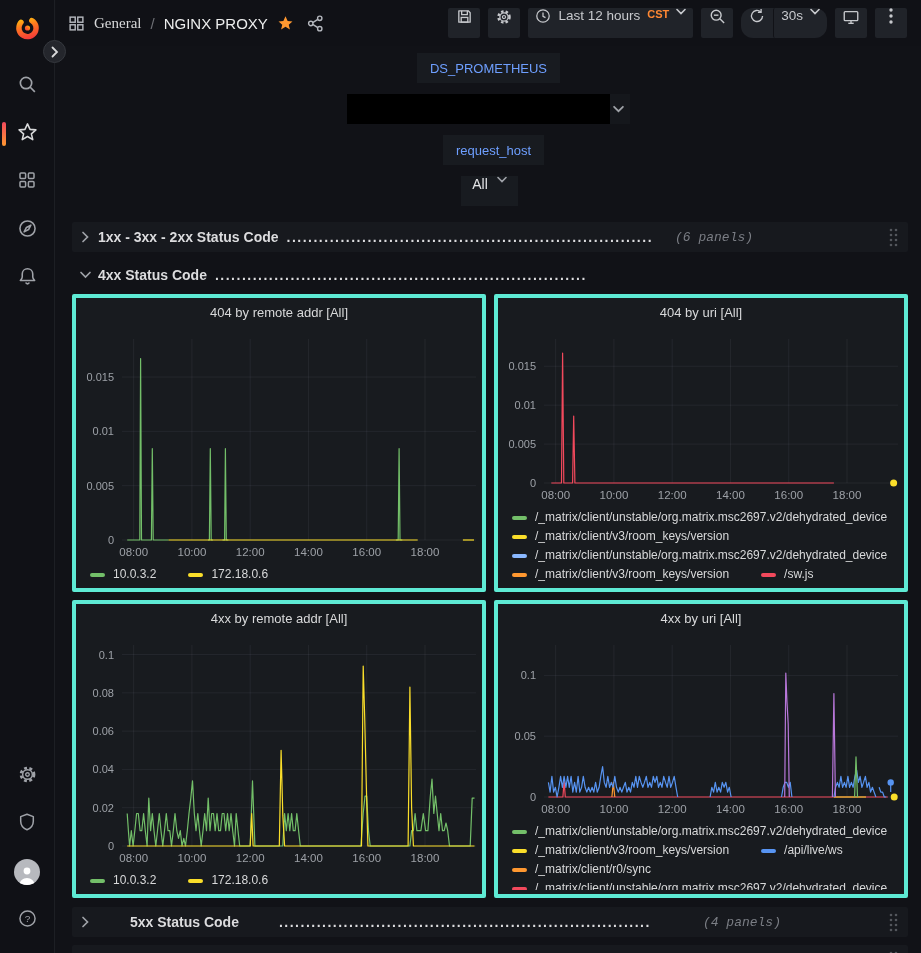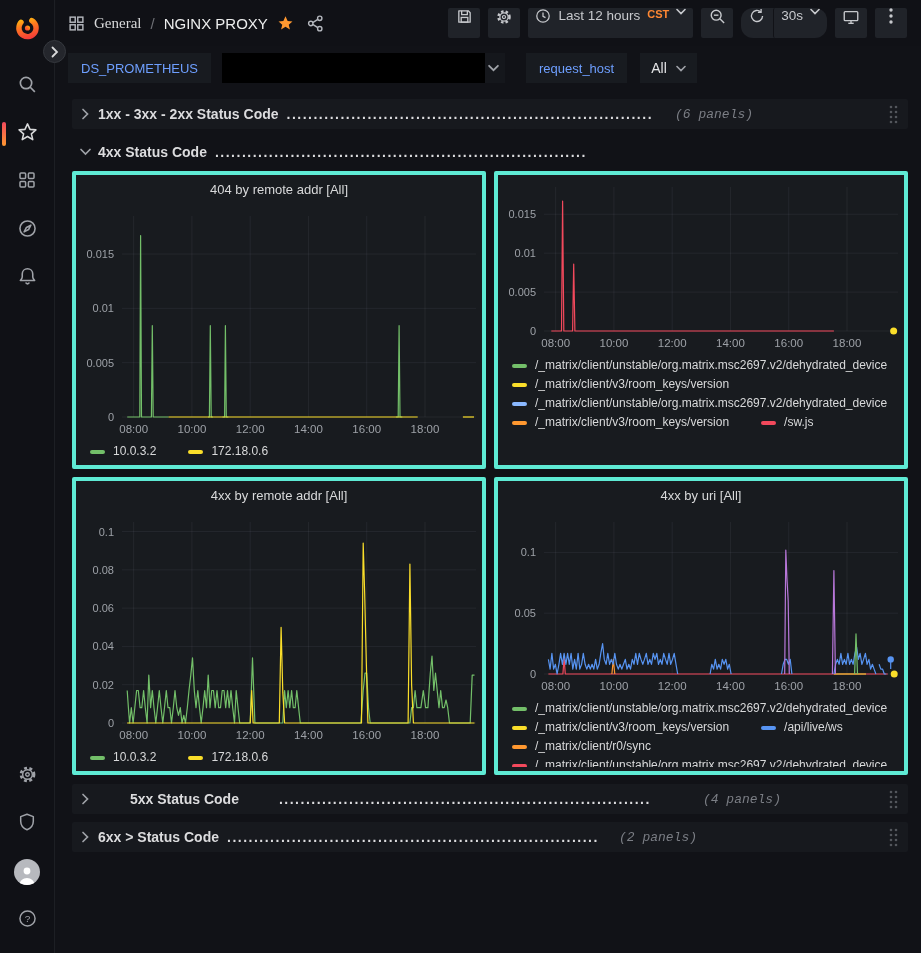--- a/index.html
+++ b/index.html
@@ -58,33 +58,33 @@
     display: inline-flex; align-items: flex-start; justify-content: center;
     gap: 7px; padding: 0 7px; color: #c7c9cd; cursor: pointer; font-size: 13.5px;
     border: none;
   }
   .tgroup { display: flex; background: #202329; border-radius: 12px; }
   .tgroup .tbtn { background: transparent; }
   .tgroup .tbtn + .tbtn { border-left: 1px solid #111217; }
   .tz { color: #ff8833; font-size: 11px; font-weight: 700; }
 
   
-  .vars { margin-left: 56px; display: flex; align-items: center; gap: 11px; padding: 7px 12px 9px; }
+  .vars { margin-left: 56px; display: flex; align-items: center; gap: 11px; padding: 7px 12px 9px; flex-direction: column; }
   .var-label {
     height: 30px; background: #181b20; display: flex; align-items: center;
     padding: 0 13px; color: #6e9fff; font-size: 13px; font-weight: 500; cursor: pointer;
   }
   .var-value {
     height: 30px; width: 283px; background: #15171c; position: relative;
     display: flex; align-items: center; justify-content: flex-end; padding-right: 6px; cursor: pointer;
   }
   .redacted { position: absolute; left: 0; top: 0; bottom: 0; right: 20px; background: #000; }
   .var-all {
     height: 30px; background: #181b20; padding: 0 11px; margin-left: 2px;
-    display: flex; align-items: center; gap: 9px; color: #e3e4e6; font-size: 14px; cursor: pointer;
+    display: flex; gap: 9px; color: #e3e4e6; font-size: 14px; cursor: pointer;
   }
 
   
   .dash { margin-left: 56px; padding: 0 13px 0 16px; }
   .rowhdr {
     height: 30px; display: flex; align-items: center; gap: 8px;
     padding: 0 9px; cursor: pointer; margin-top: 7px;
   }
   .rowhdr.collapsed { background: #17191e; border-radius: 2px; }
   .rowhdr .chev { color: #9fa2a8; display: flex; }
@@ -405,20 +405,21 @@
             <span class="ldash" style="background: rgb(115, 191, 105);"></span>
             <span>10.0.3.2</span>
           </span>
           <span class="litem">
             <span class="ldash" style="background: rgb(250, 222, 42);"></span>
             <span>172.18.0.6</span>
           </span>
         </div>
     </div>
     <div class="panel">
+      <div class="ptitle">404 by uri [All]</div>
       <div class="pchart" style="height: 178px;"><svg width="412" height="178">
             <line x1="57.65432098765433" x2="57.65432098765433" y1="12" y2="156" stroke="rgba(204,204,220,0.07)"></line>
             <line x1="115.92592592592594" x2="115.92592592592594" y1="12" y2="156" stroke="rgba(204,204,220,0.07)"></line>
             <line x1="174.19753086419755" x2="174.19753086419755" y1="12" y2="156" stroke="rgba(204,204,220,0.07)"></line>
             <line x1="232.46913580246914" x2="232.46913580246914" y1="12" y2="156" stroke="rgba(204,204,220,0.07)"></line>
             <line x1="290.74074074074076" x2="290.74074074074076" y1="12" y2="156" stroke="rgba(204,204,220,0.07)"></line>
             <line x1="349.01234567901236" x2="349.01234567901236" y1="12" y2="156" stroke="rgba(204,204,220,0.07)"></line>
             <line x1="46" x2="400" y1="156" y2="156" stroke="rgba(204,204,220,0.07)"></line>
             <text x="38" y="160" text-anchor="end" fill="#9da1a7" font-size="11">0</text>
             <line x1="46" x2="400" y1="117.08108108108108" y2="117.08108108108108" stroke="rgba(204,204,220,0.07)"></line>

